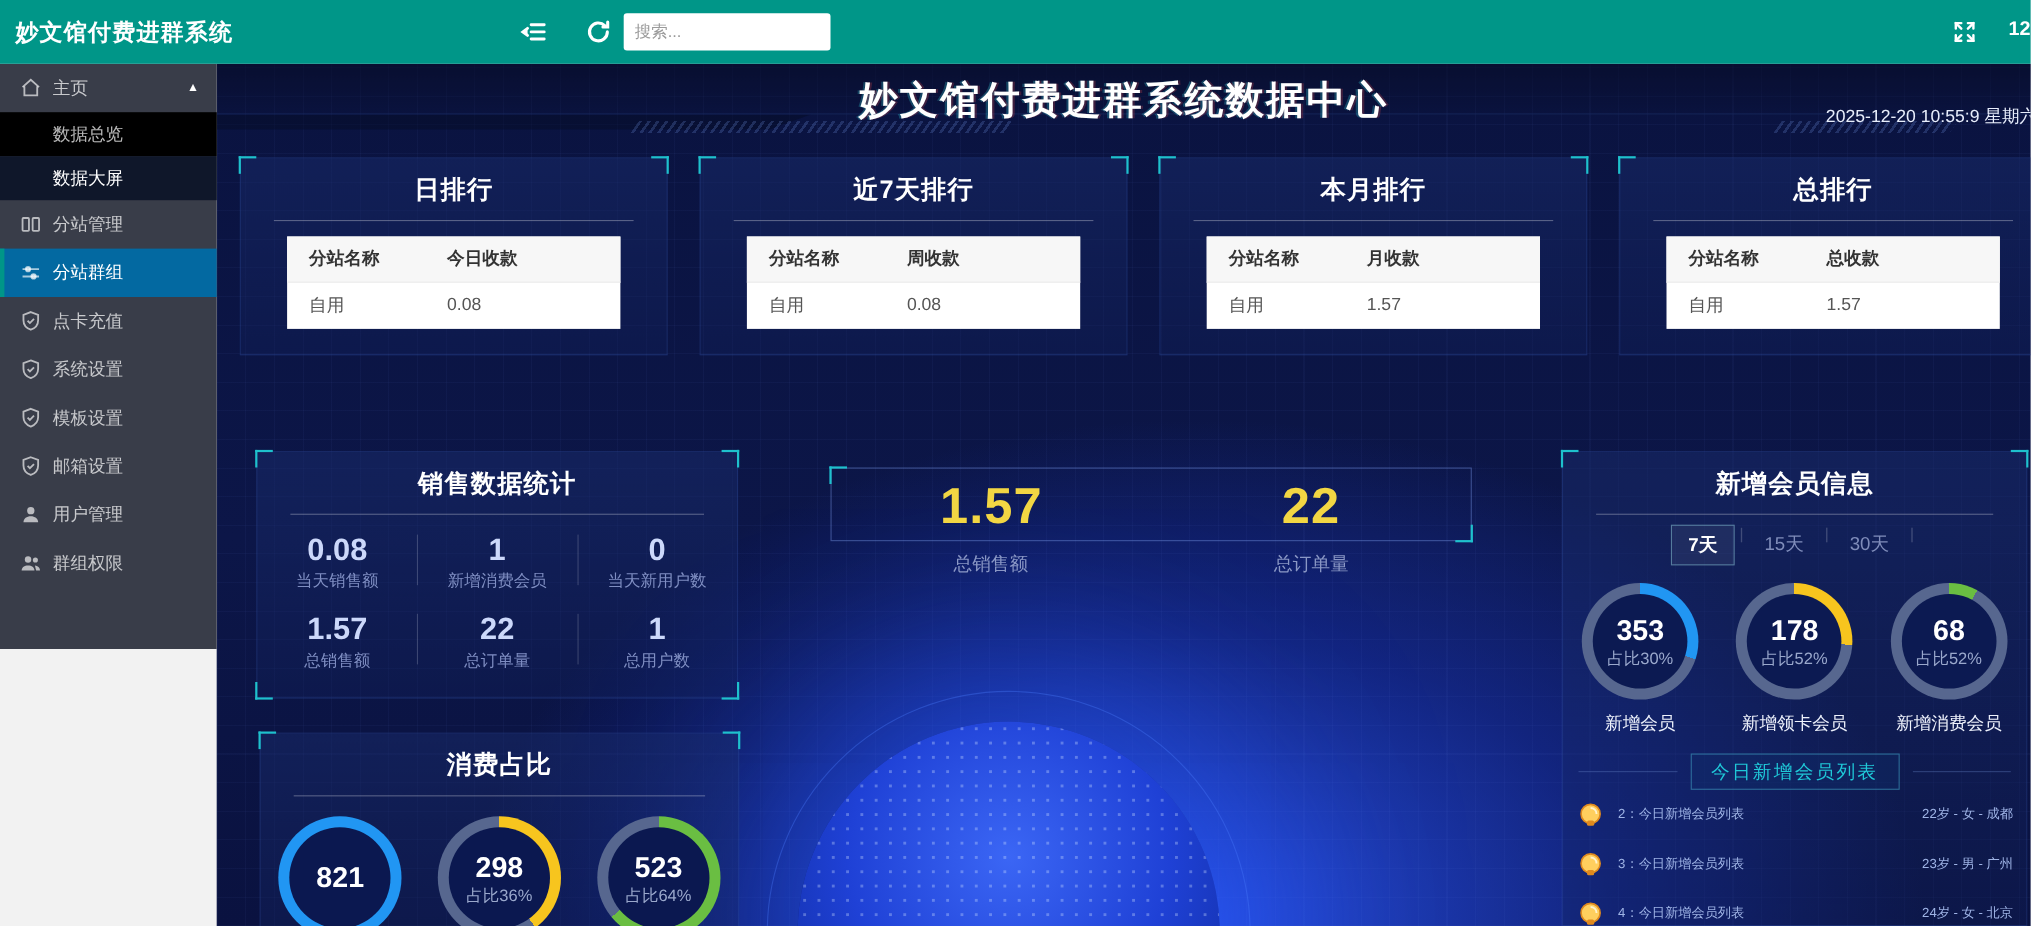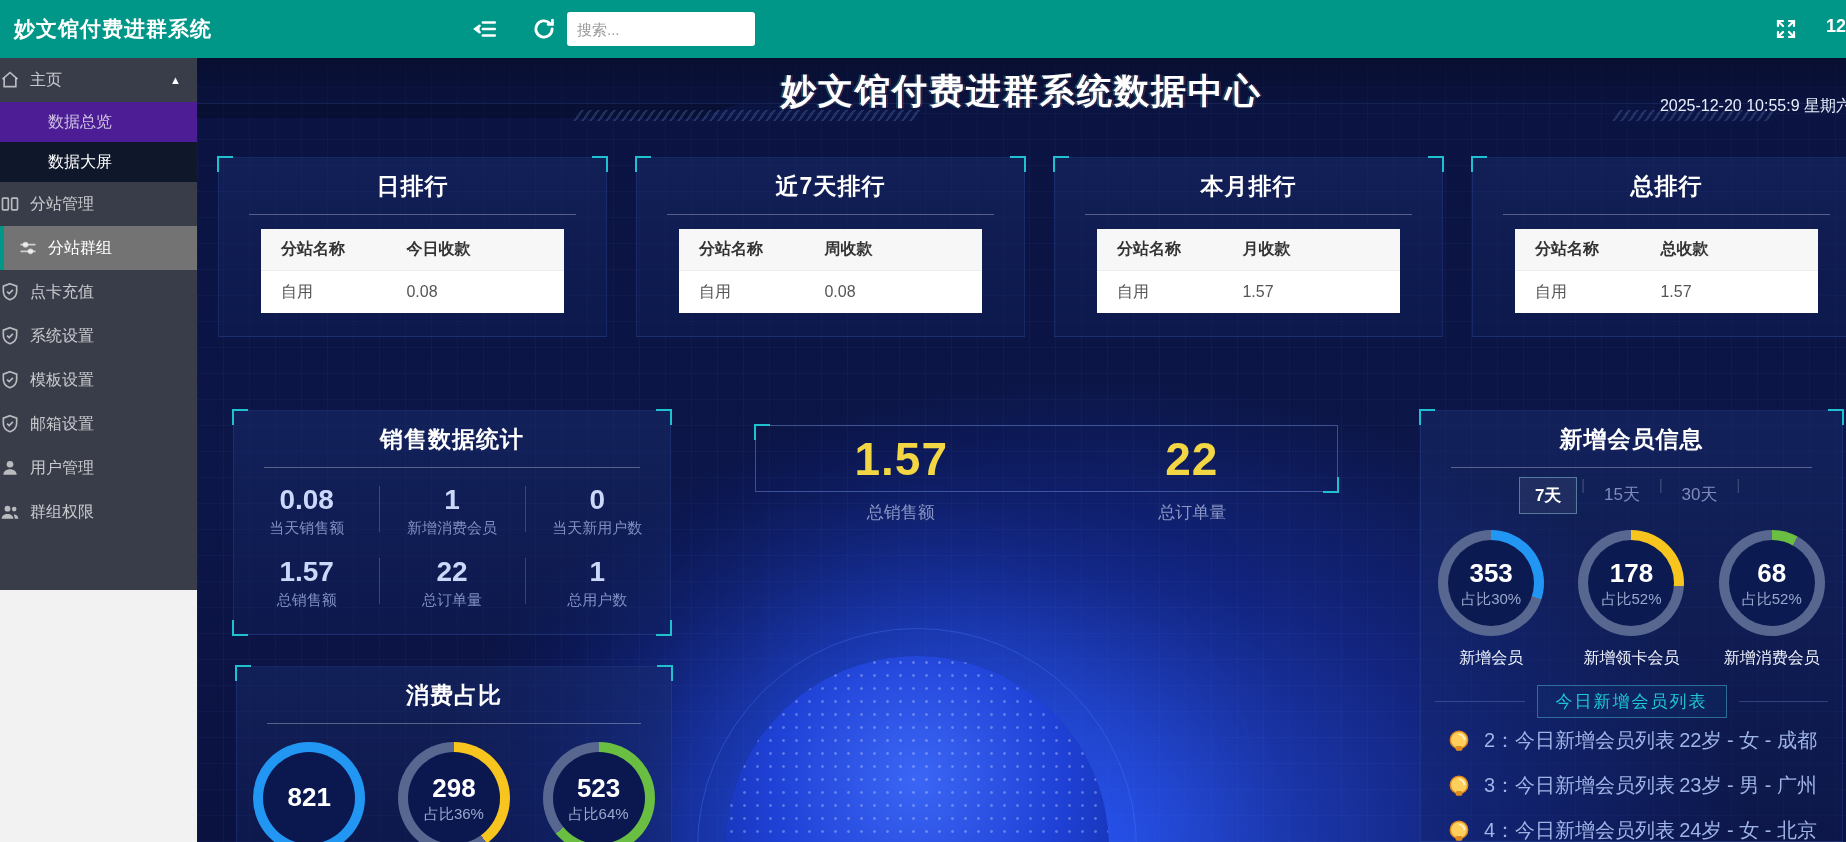--- a/index.html
+++ b/index.html
@@ -14,27 +14,27 @@
   .fold-btn { position:absolute; left:472px; top:16px; }
   .refresh-btn { position:absolute; left:531px; top:16px; }
   .search-box { position:absolute; left:567px; top:12px; width:188px; height:34px; background:#fff;
     border:none; border-radius:3px; padding:0 10px; font-size:15px; color:#333; outline:none; }
   .search-box::placeholder { color:#9a9a9a; }
   .fs-btn { position:absolute; right:48px; top:17px; width:24px; height:24px; color:#fff; }
   .username { position:absolute; right:-10px; top:16px; color:#fff; font-size:18px; font-weight:bold; }
 
   
   .sidebar { position:absolute; left:0; top:58px; width:197px; height:532px; background:#393d49; z-index:20; }
-  .side-item { height:44px; display:flex; align-items:center; color:rgba(255,255,255,0.72);
+  .side-item { height:44px; display:flex; align-items:center; padding-left:18px; color:rgba(255,255,255,0.72);
     font-size:16px; cursor:pointer; position:relative; }
   .side-item .mi { width:20px; height:20px; margin-right:10px; flex:0 0 20px; color:rgba(255,255,255,0.65); }
   .side-item.parent .chev { position:absolute; right:16px; font-size:11px; color:#fff; }
-  .side-item.sub { height:40px; background:#4c1d95; padding-left:48px; }
+  .side-item.sub { height:40px; background:#000000; padding-left:48px; }
   .side-item.sub.active { background:#0f172a; color:#fff; }
-  .side-item.hl { background:#737373; border-left:4px solid #009688; padding-left:14px; color:#fff; }
+  .side-item.hl { background:#0369a1; border-left:4px solid #009688; padding-left:14px; color:#fff; }
 
   
   .main { position:absolute; left:197px; top:58px; width:1649px; height:784px; overflow:hidden;
     background:
       repeating-linear-gradient(90deg, rgba(120,150,255,0.045) 0 1px, transparent 1px 26px),
       repeating-linear-gradient(0deg, rgba(120,150,255,0.045) 0 1px, transparent 1px 26px),
       radial-gradient(ellipse 920px 640px at 54% 100%, rgba(42,84,240,0.9) 0%, rgba(24,50,175,0.55) 42%, rgba(10,18,70,0) 72%),
       linear-gradient(180deg, #0a1340 0%, #0c1648 55%, #0a1240 100%);
   }
   .globe { position:absolute; left:528px; top:598px; width:384px; height:384px; border-radius:50%;
@@ -65,21 +65,21 @@
     border:1px solid rgba(70,110,210,0.18); }
   .bk { position:absolute; width:16px; height:16px; border:2px solid #1ec1cd; }
   .bk-tl { left:-2px; top:-2px; border-right:none; border-bottom:none; }
   .bk-tr { right:-2px; top:-2px; border-left:none; border-bottom:none; }
   .bk-bl { left:-2px; bottom:-2px; border-right:none; border-top:none; }
   .bk-br { right:-2px; bottom:-2px; border-left:none; border-top:none; }
   .card-title { margin-top:13px; text-align:center; color:#fff; font-size:23px; font-weight:bold; letter-spacing:1px; }
   .card-hr { height:1px; background:rgba(255,255,255,0.30); margin:12px 30px 0 30px; }
 
   
-  .rank-card { top:99px; width:389px; height:180px; }
+  .rank-card { top:85px; width:389px; height:180px; }
   .rank-table { margin:14px 42px 0 42px; background:#fff; }
   .rt-row { display:flex; height:42px; align-items:center; font-size:16px; }
   .rt-row.head { background:#f7f7f7; color:#333; font-weight:bold; border-bottom:1px solid #ececec; }
   .rt-row.body { color:#555; }
   .rt-c1 { padding-left:20px; width:48%; }
   .rt-c2 { width:52%; }
 
   
   .sales-card { left:36px; top:352px; width:438px; height:225px; }
   .stat-grid { display:flex; flex-wrap:wrap; margin-top:6px; }
@@ -122,21 +122,21 @@
   .tab-sep { color:rgba(255,255,255,0.20); margin:0 4px; font-size:14px; }
   .mem-donuts { display:flex; margin-top:16px; }
   .mem-donuts .dcol { width:33.33%; display:flex; justify-content:center; }
   .mem-card .donut { width:106px; height:106px; }
   .mem-labels { display:flex; margin-top:12px; }
   .mem-labels div { width:33.33%; text-align:center; color:#eef2fc; font-size:16px; }
   .list-head { display:flex; align-items:center; margin:16px 14px 0 14px; }
   .list-head::before, .list-head::after { content:""; flex:1; height:1px; background:rgba(110,140,210,0.35); }
   .list-head .btn { margin:0 12px; border:1px solid rgba(70,170,200,0.55); background:rgba(15,50,110,0.35);
     color:#1fc8d8; font-size:17px; padding:4px 18px; letter-spacing:2px; cursor:pointer; }
-  .mem-row { display:flex; align-items:center; height:45px; padding:0 25px; color:#9fb4e6; font-size:20px; }
+  .mem-row { display:flex; align-items:center; height:45px; padding:0 12px; color:#9fb4e6; font-size:12px; }
   .mem-row .bulb { width:26px; height:26px; margin-right:12px; flex:0 0 26px; }
   .mem-row .meta { margin-left:auto; }
 </style>
 </head>
 <body>
 
 <div class="topbar">
   <div class="logo">妙文馆付费进群系统</div>
   <span class="tool-icon fold-btn">
     <svg viewBox="0 0 24 24" fill="none" stroke="currentColor" stroke-width="2.4" stroke-linecap="round">

